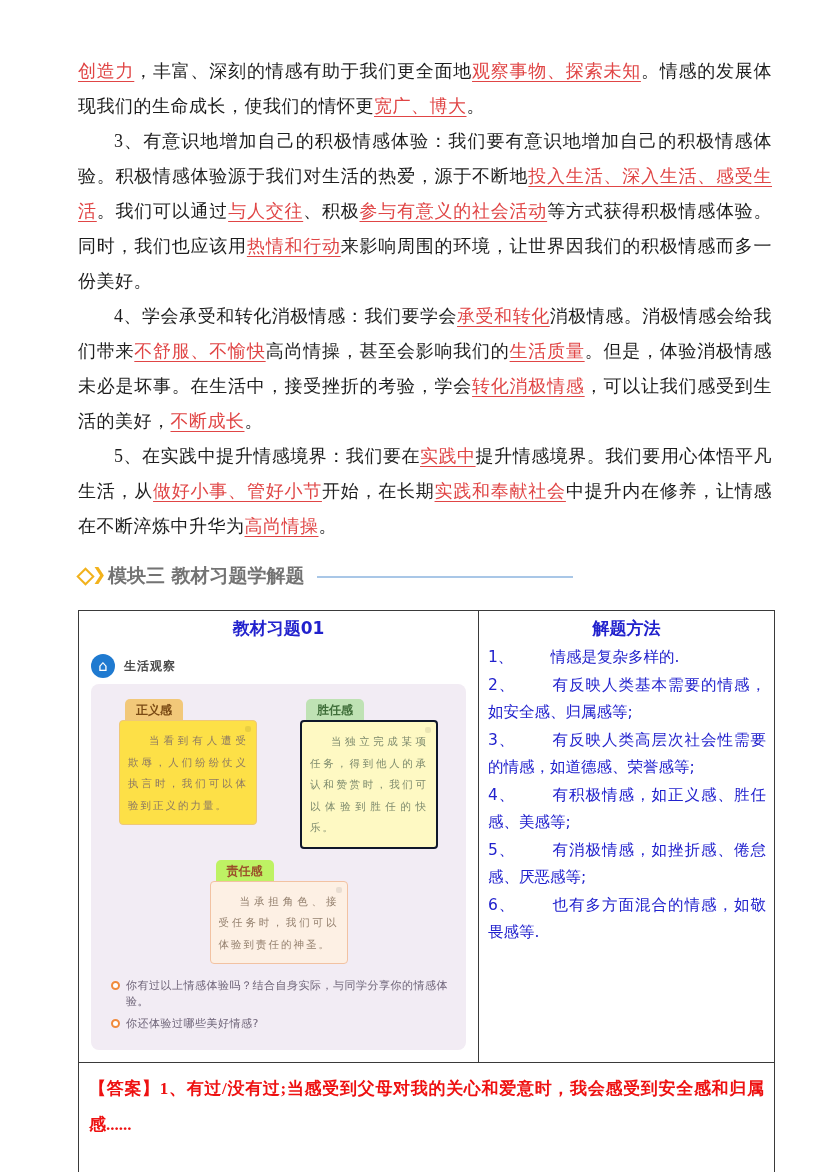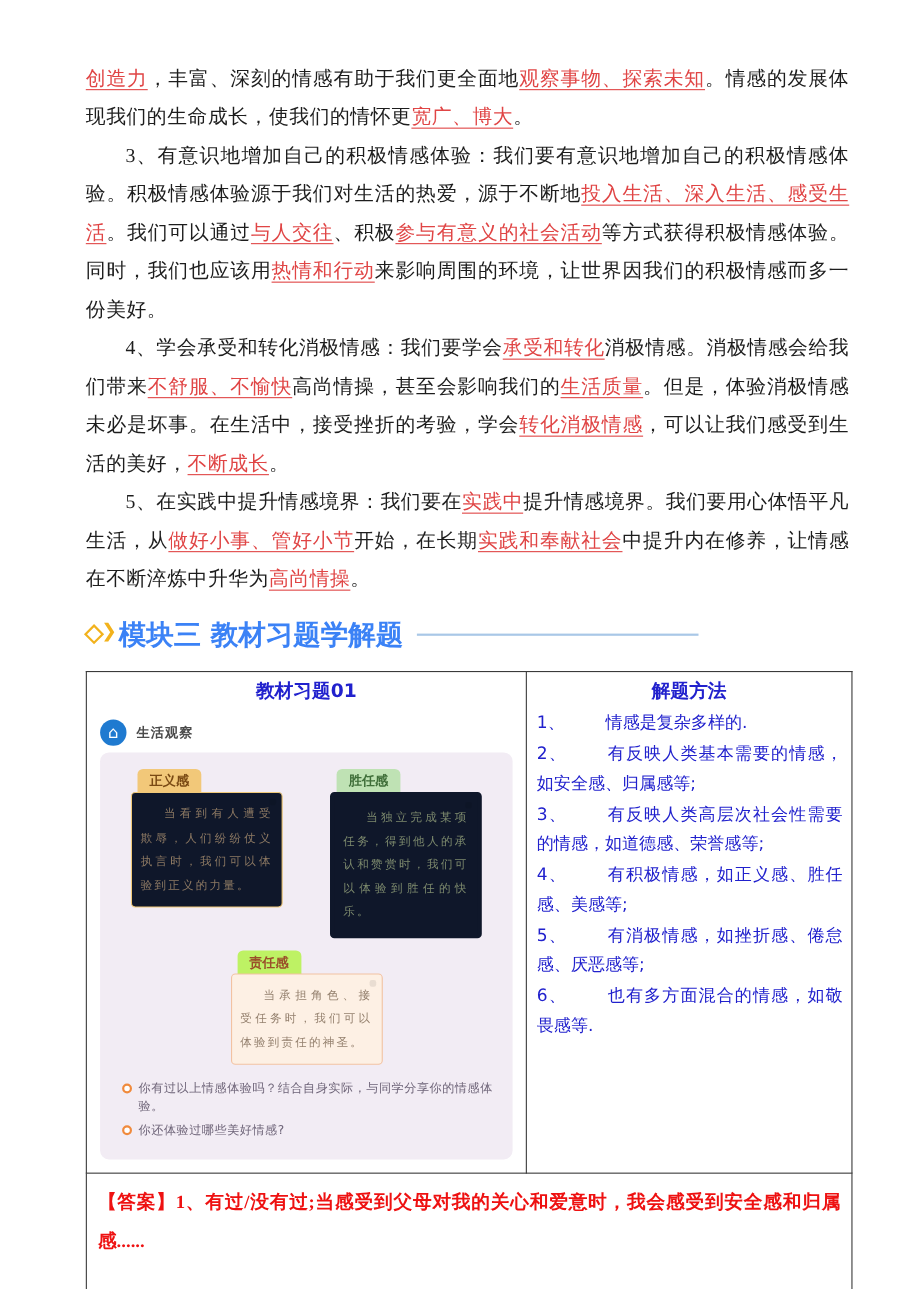--- a/index.html
+++ b/index.html
@@ -52,23 +52,23 @@
     transform: rotate(45deg);
     background: #ffffff;
   }
   .mod-icon .chev {
     position: absolute; left: 14px; top: -2px;
     color: #f2b21c; font-size: 17px; font-weight: bold;
     font-family: "DejaVu Sans", sans-serif;
   }
   .mod-title {
     font-family: "DejaVu Sans", "Liberation Sans", sans-serif;
-    font-size: 25px;
+    font-size: 19px;
     font-weight: bold;
-    color: #3b82f6;
+    color: #737373;
     margin-left: 4px;
     white-space: nowrap;
   }
   .mod-line {
     width: 256px; height: 2px;
     background: #a9c7e7;
     margin-left: 12px;
     margin-top: 2px;
   }
 
@@ -137,23 +137,23 @@
     position: relative;
     min-height: 82px;
   }
   .fbody::after {
     content: "";
     position: absolute; top: 5px; right: 5px;
     width: 6px; height: 6px; border-radius: 2px;
     background: rgba(0,0,0,0.08);
   }
   .f-justice    .tab   { background: #f2c879; color: #7a4a14; }
-  .f-justice    .fbody { background: #0f172a; border: 1px solid #efc878; color: #8d7963; }
+  .f-justice    .fbody { background: #fde047; border: 1px solid #efc878; color: #8d7963; }
   .f-competence .tab   { background: #bfe2b4; color: #3f6e39; text-align: center; }
-  .f-competence .fbody { background: #0f172a; border: 4px solid #0f172a; color: #7d8a6d; }
+  .f-competence .fbody { background: #fef9c3; border: 2px solid #0f172a; color: #7d8a6d; }
   .f-duty       .tab   { background: #bef264; color: #9a4f2a; }
   .f-duty       .fbody { background: #fdf0e4; border: 1px solid #f2c2a2; color: #94806e; min-height: 64px; }
 
   .questions { margin-top: 14px; padding-left: 6px; }
   .q { display: flex; align-items: flex-start; margin-bottom: 6px; }
   .qdot {
     flex: 0 0 auto;
     width: 5px; height: 5px;
     border: 2.5px solid #f08a3c;
     border-radius: 50%;

